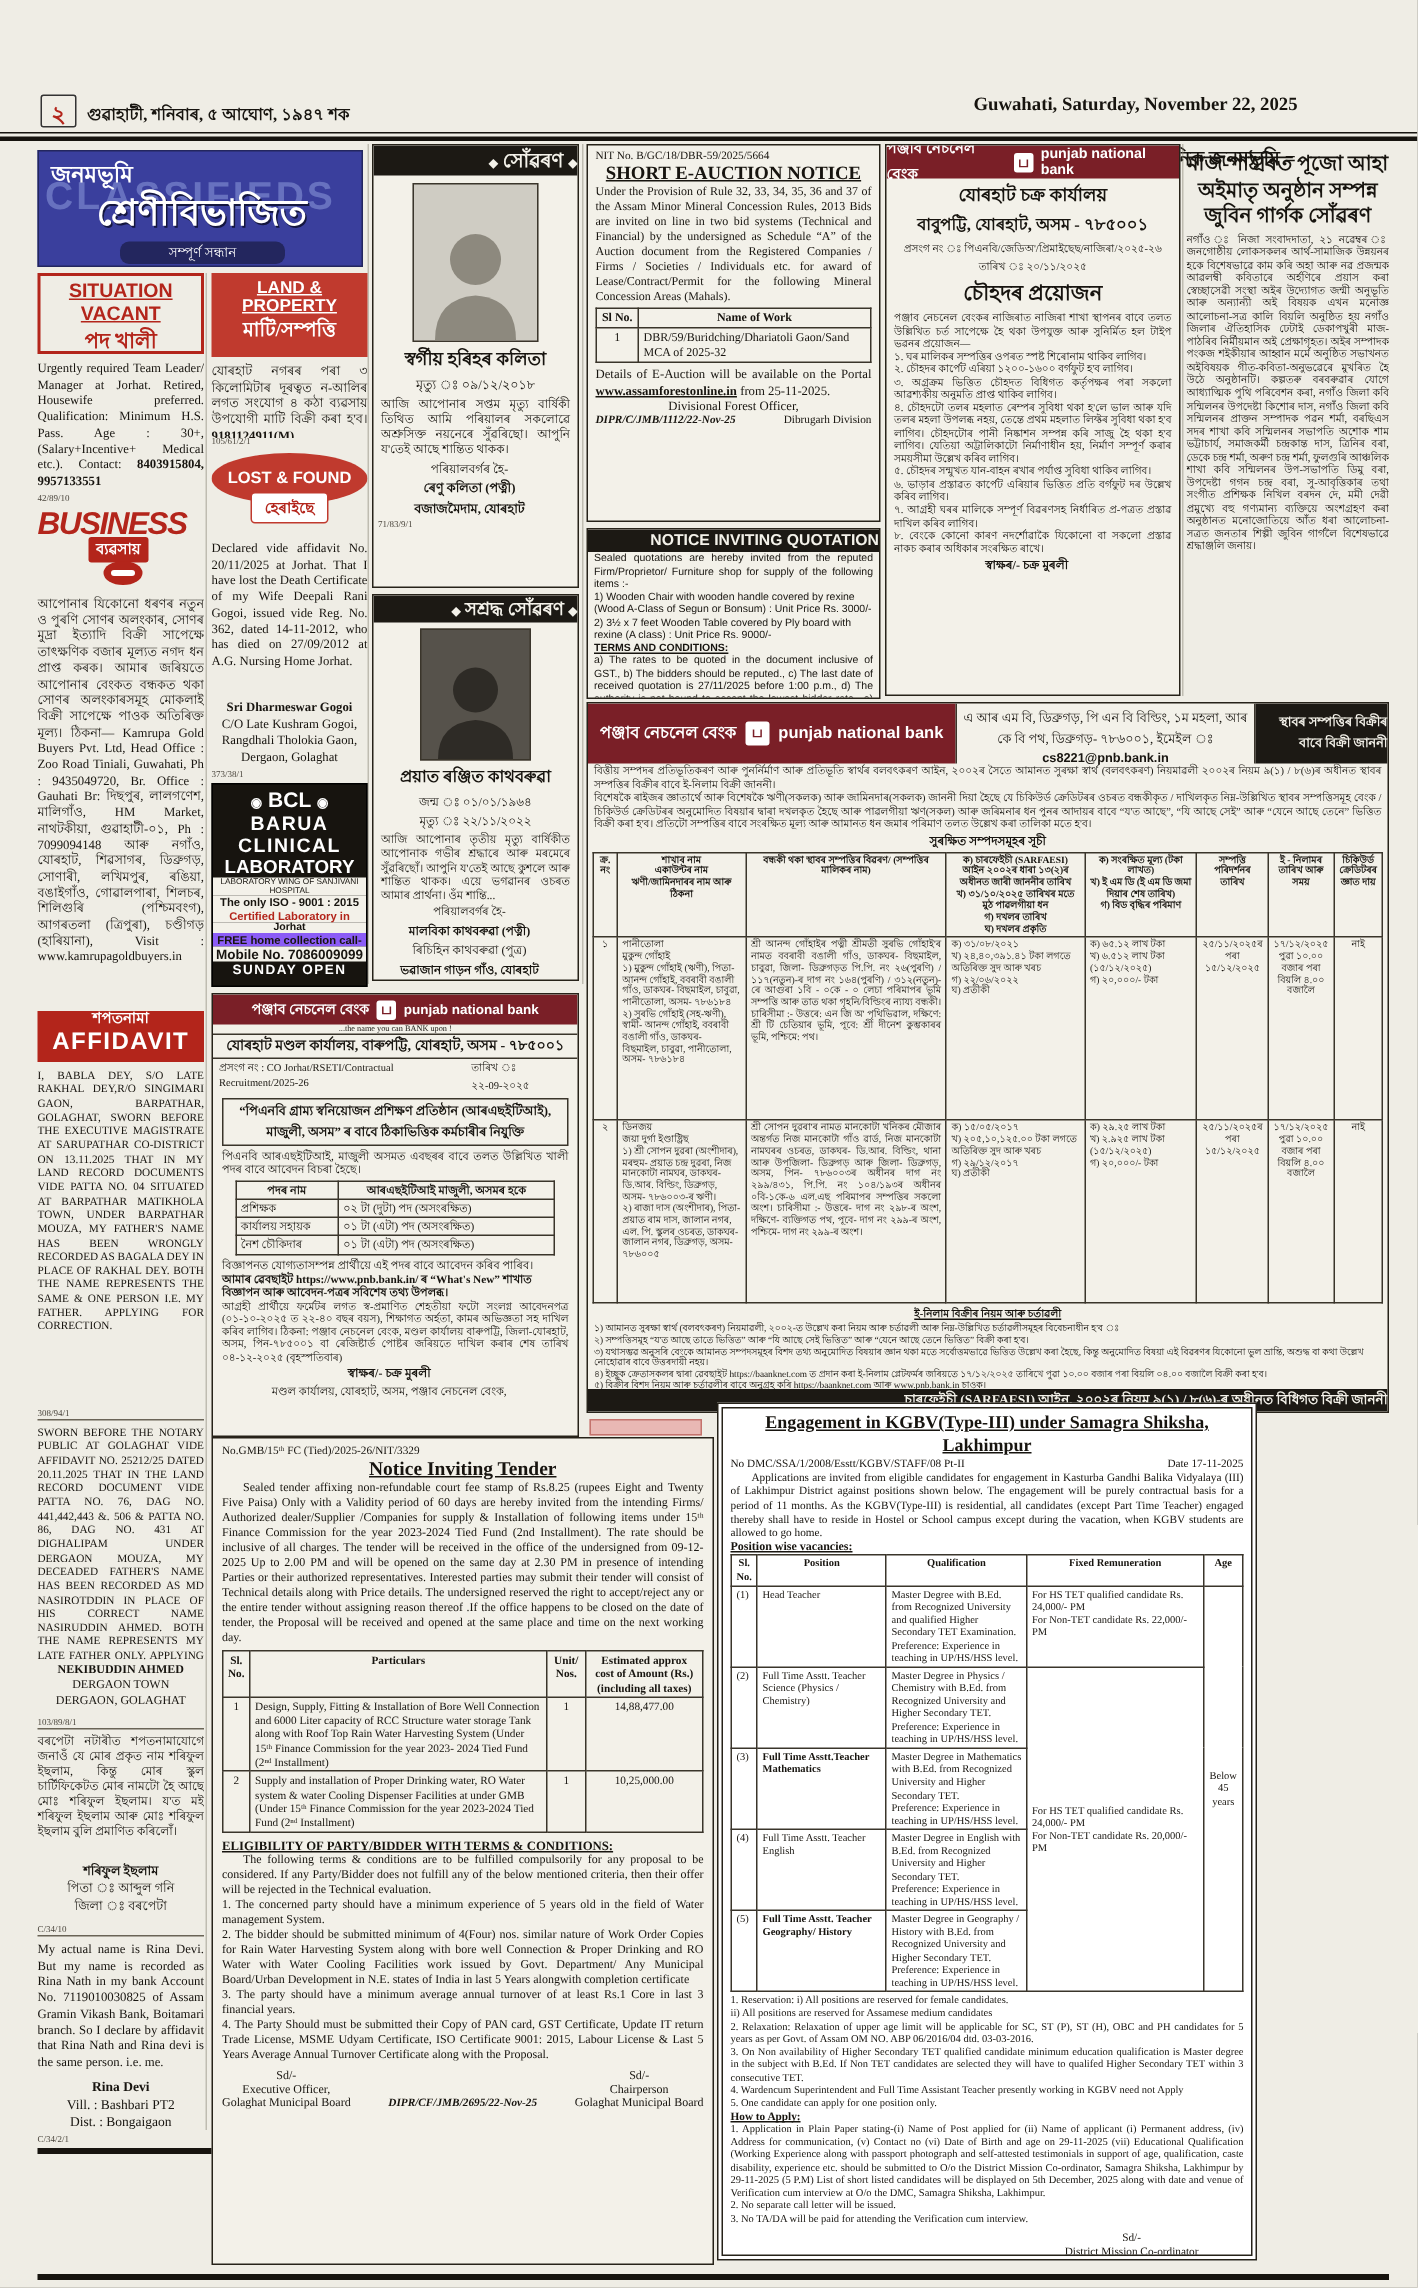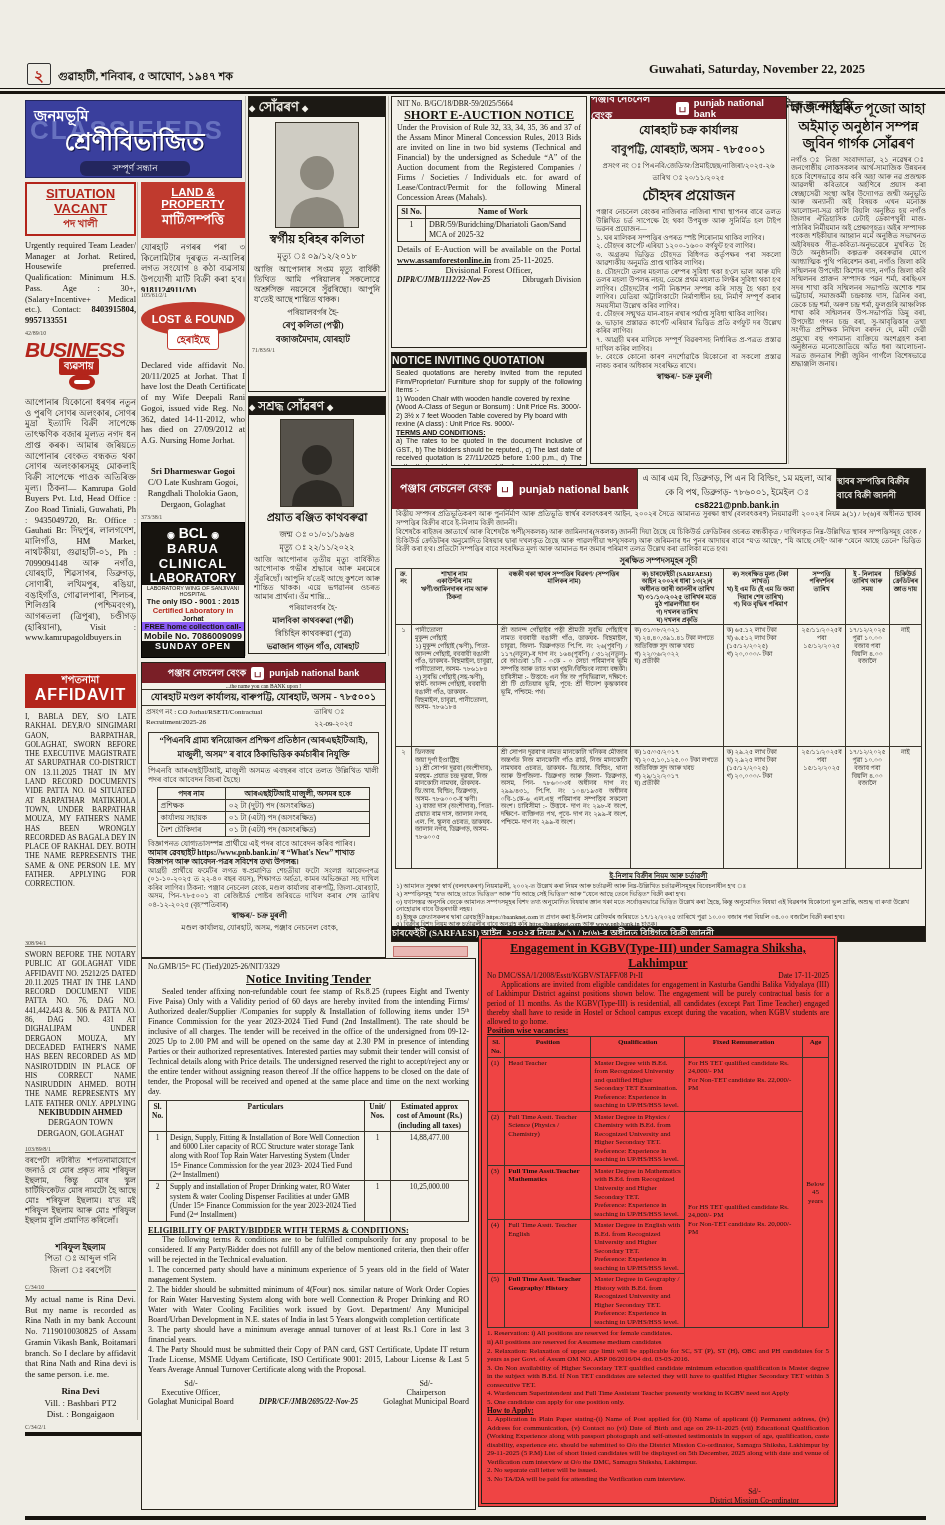--- a/index.html
+++ b/index.html
@@ -11,21 +11,21 @@
   .bold{font-weight:bold}
   .it{font-style:italic}
   .ctr{text-align:center}
   .rt{text-align:center}
   .j{text-align:justify}
   .pre{white-space:pre-line}
   .sans{font-family:"Liberation Sans",sans-serif}
   .red{color:#b3251b}
   .u{text-decoration:underline}
   .ref{font-size:6px;color:#4a453c}
-  .blackbar{background:#1c1914;color:#f4f2ea;text-align:left;font-weight:bold}
+  .blackbar{background:#1c1914;color:#f4f2ea;text-align:right;font-weight:bold}
   .maroon{background:#7a1f27;color:#fff}
   .vline{position:absolute;width:0;border-left:1px solid #55504444}
   table{border-collapse:collapse;width:100%}
   td,th{border:1px solid #3a352b;vertical-align:top;padding:1px 3px}
   .t7{font-size:7px;line-height:1.22}
   .t75{font-size:7.5px;line-height:1.24}
   .t8{font-size:8px;line-height:1.25}
   .t85{font-size:8.5px;line-height:1.26}
   .ovh{overflow:hidden}
   .photo{border:1px solid #3a352b;display:flex;align-items:flex-end;justify-content:center}
@@ -55,21 +55,21 @@
   </div>
 
   <div class="vline" style="left:137px;top:182px;height:1238px;border-color:#8a847577"></div>
   <div class="vline" style="left:245px;top:96px;height:560px;border-color:#8a847577"></div>
   <div class="vline" style="left:388px;top:96px;height:560px;border-color:#8a847577"></div>
   <div class="vline" style="left:788px;top:96px;height:368px;border-color:#8a847577"></div>
 
   <div class="abs ctr" style="left:25px;top:182px;width:111px;height:54px;border:2px solid #b3251b;padding-top:2px">
     <div class="red bold u sans" style="font-size:13px">SITUATION</div>
     <div class="red bold u sans" style="font-size:13px">VACANT</div>
-    <div class="red bold" style="font-size:10px">পদ খালী</div>
+    <div class="red bold" style="font-size:14px">পদ খালী</div>
   </div>
   <div class="abs t85 j ovh" style="left:25px;top:240px;width:111px;height:92px">
     <span>Urgently required Team Leader/ Manager at Jorhat. Retired, Housewife preferred. Qualification: Minimum H.S. Pass. Age : 30+, (Salary+Incentive+ Medical etc.). Contact:</span>
     <span class="bold">8403915804, 9957133551</span>
   </div>
   <div class="abs ref" style="left:25px;top:330px">42/89/10</div>
 
   <div class="abs ovh" style="left:25px;top:338px;width:111px;height:56px">
     <div class="red bold it sans" style="font-size:21px;letter-spacing:-1px">BUSINESS</div>
     <div class="abs" style="left:34px;top:20px;background:#b3251b;color:#fff;font-size:10px;font-weight:bold;padding:0 5px;border-radius:2px">ব্যৱসায়</div>
@@ -442,21 +442,21 @@
       </span>
       <span class="bold it" style="font-size:7.5px">DIPR/CF/JMB/2695/22-Nov-25</span>
       <span class="ctr">
         <span>Sd/-</span><br>
         <span>Chairperson</span><br>
         <span>Golaghat Municipal Board</span>
       </span>
     </div>
   </div>
 
-  <div class="abs ovh" style="left:478px;top:935px;width:360px;height:572px;border:1.5px solid #262219;background:#ef4444">
+  <div class="abs ovh" style="left:478px;top:935px;width:360px;height:572px;border:1.5px solid #262219;background:#ffffff">
    <div style="border:1px solid #262219;margin:2px;height:calc(100% - 4px);padding:2px 5px;overflow:hidden">
     <div class="ctr bold u" style="font-size:12px">Engagement in KGBV(Type-III) under Samagra Shiksha, Lakhimpur</div>
     <div style="display:flex;justify-content:space-between;font-size:7.5px">
       <span>No DMC/SSA/1/2008/Esstt/KGBV/STAFF/08 Pt-II</span>
       <span>Date 17-11-2025</span>
     </div>
     <div class="t75 j" style="text-indent:14px">Applications are invited from eligible candidates for engagement in Kasturba Gandhi Balika Vidyalaya (III) of Lakhimpur District against positions shown below. The engagement will be purely contractual basis for a period of 11 months. As the KGBV(Type-III) is residential, all candidates (except Part Time Teacher) engaged thereby shall have to reside in Hostel or School campus except during the vacation, when KGBV students are allowed to go home.</div>
     <div class="bold u" style="font-size:8px">Position wise vacancies:</div>
     <table class="t7" style="margin:1px 0">
       <tbody>

